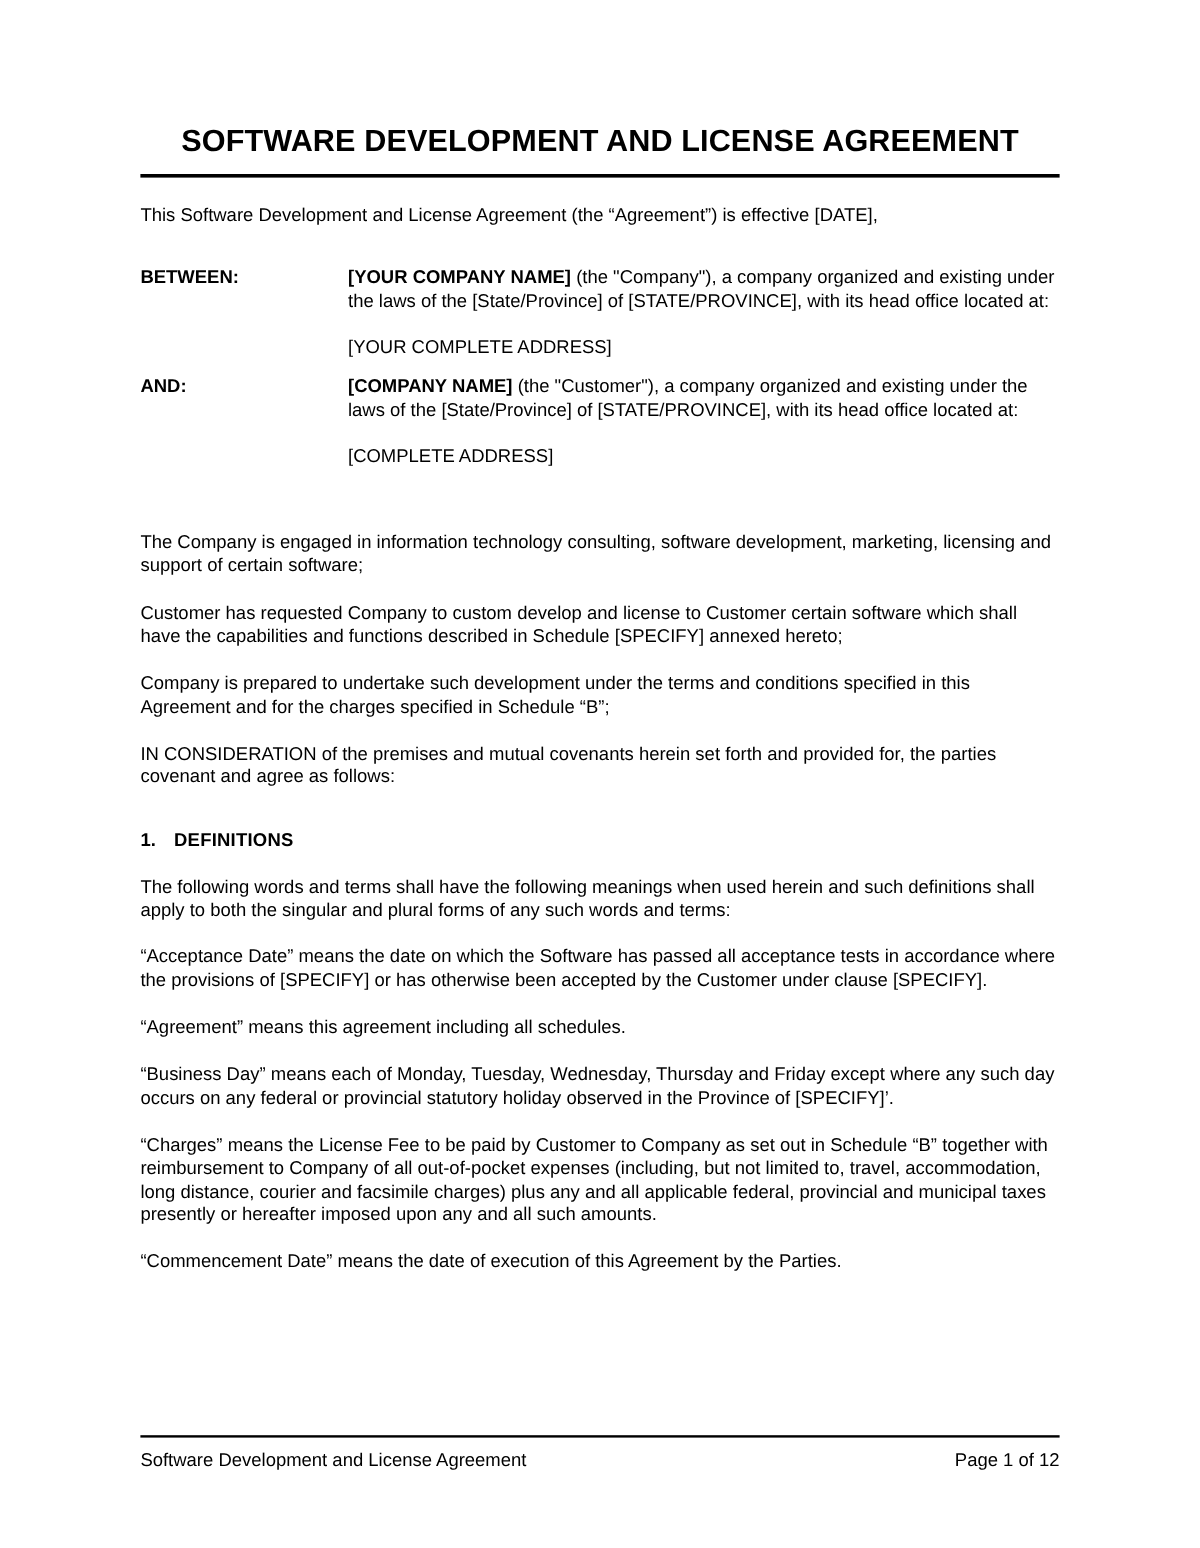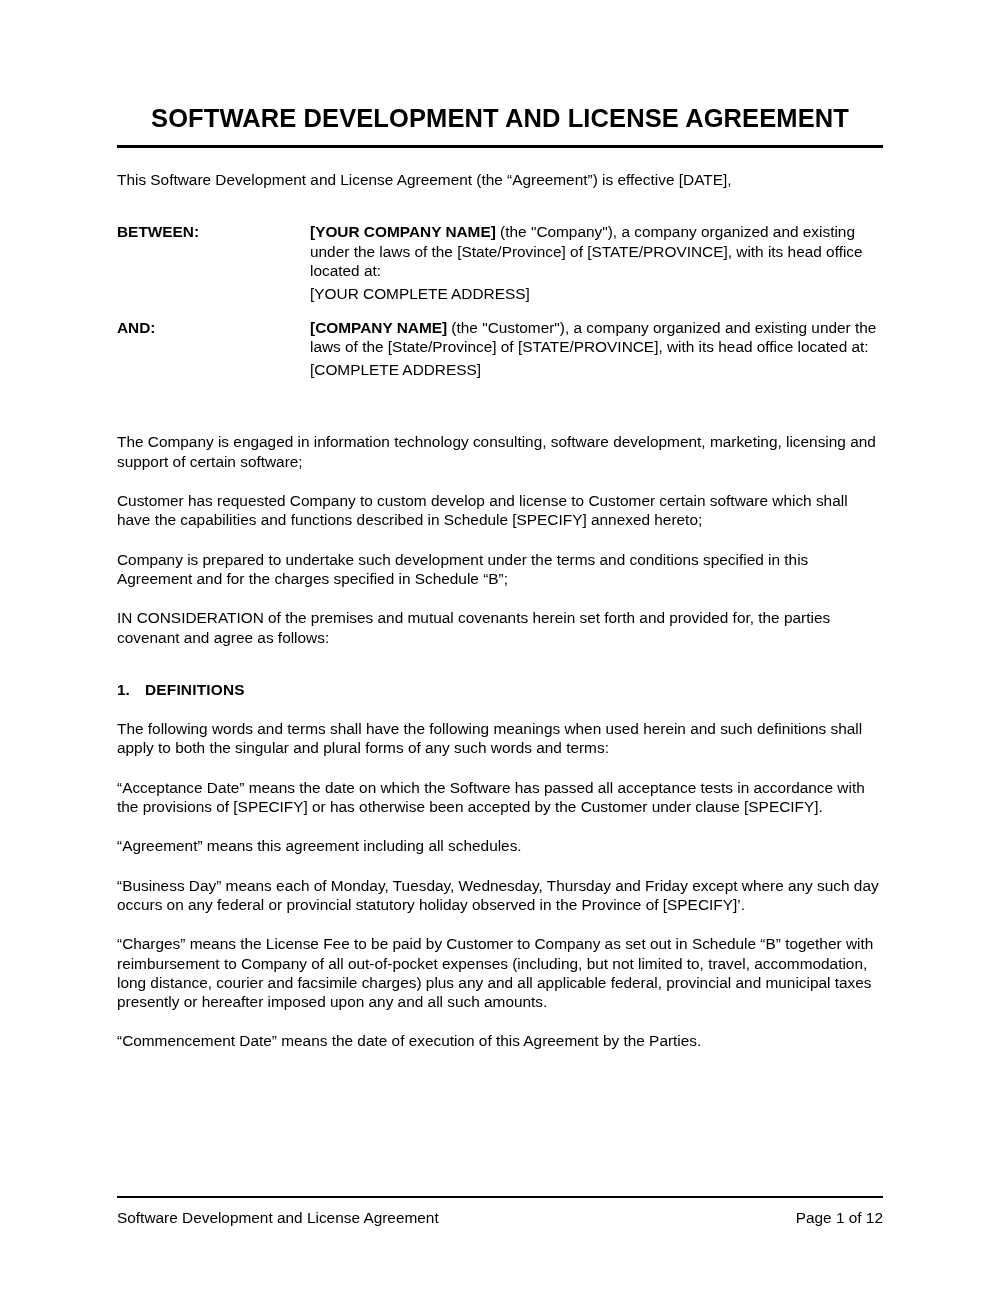--- a/index.html
+++ b/index.html
@@ -61,36 +61,35 @@
   .gap-md     { height: 20px; }
   .gap-sm     { height: 13px; }
   .gap-party  { height: 14px; }
   .gap-heading{ height: 33px; }
   .gap-afterheading { height: 20px; }
 
   
   .party-row {
     display: flex;
     align-items: flex-start;
-    gap: 20px;
   }
   .party-label {
     width: 173px;
     flex: 0 0 173px;
     font-size: 15.4px;
     line-height: 19.3px;
     font-weight: bold;
   }
   .party-body {
     flex: 1 1 auto;
     font-size: 15.4px;
     line-height: 19.3px;
   }
   .party-body .addr {
-    margin-top: 4px;
+    margin-top: 19px;
   }
   .bold { font-weight: bold; }
 
   
   .section-heading {
     font-size: 15.4px;
     line-height: 19.3px;
     font-weight: bold;
     display: flex;
   }
@@ -192,21 +191,21 @@
       <span class="section-num">1.</span>
       <span class="section-title-text">DEFINITIONS</span>
     </div>
 
     <div class="gap-afterheading"></div>
 
     <p class="para">The following words and terms shall have the following meanings when used herein and such definitions shall apply to both the singular and plural forms of any such words and terms:</p>
 
     <div class="gap-md"></div>
 
-    <p class="para">“Acceptance Date” means the date on which the Software has passed all acceptance tests in accordance with the provisions of [SPECIFY] or has otherwise been accepted by the Customer under clause [SPECIFY].</p>
+    <p class="para">“Acceptance Date” means the date on which the Software has passed all acceptance tests in accordance where the provisions of [SPECIFY] or has otherwise been accepted by the Customer under clause [SPECIFY].</p>
 
     <div class="gap-md"></div>
 
     <p class="para">“Agreement” means this agreement including all schedules.</p>
 
     <div class="gap-md"></div>
 
     <p class="para">“Business Day” means each of Monday, Tuesday, Wednesday, Thursday and Friday except where any such day occurs on any federal or provincial statutory holiday observed in the Province of [SPECIFY]’.</p>
 
     <div class="gap-md"></div>

